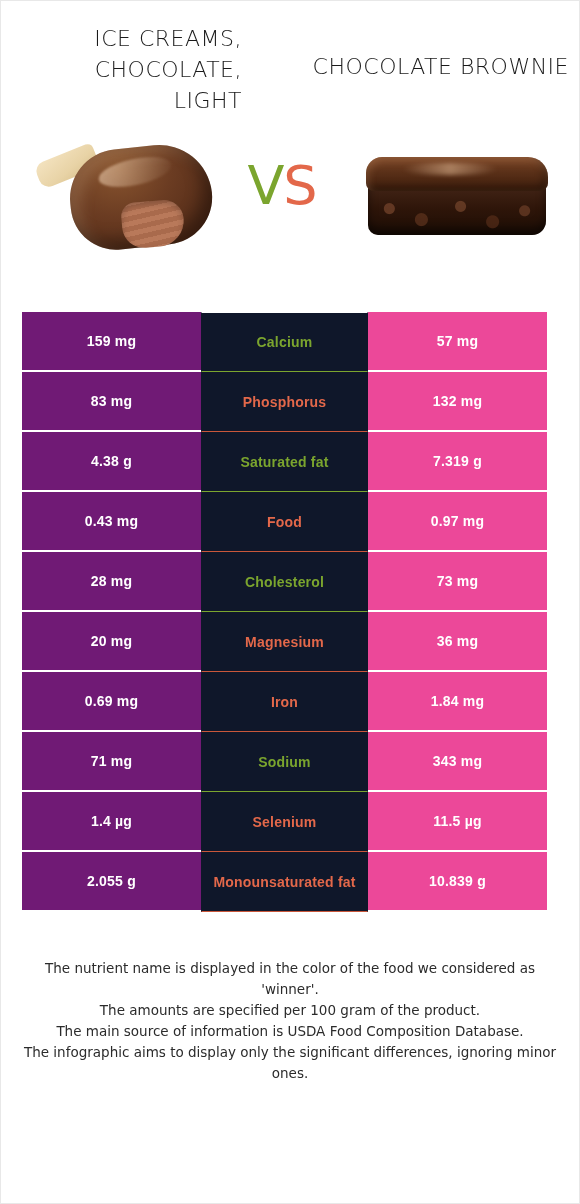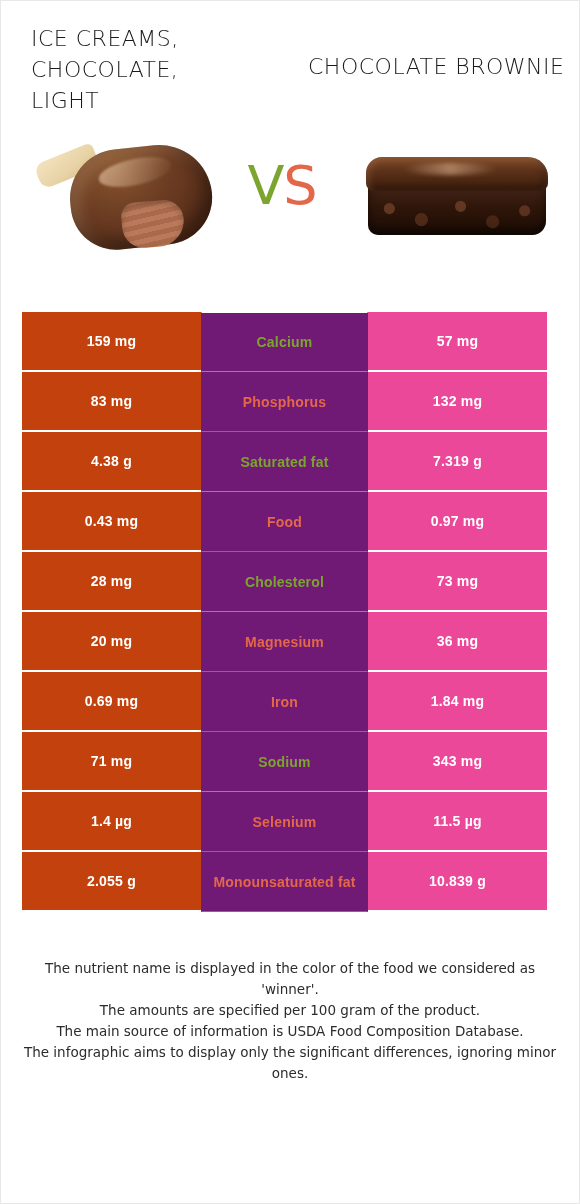--- a/index.html
+++ b/index.html
@@ -19,21 +19,21 @@
   }
 
   
   .titles {
     display: flex;
     padding: 22px 0 0 0;
   }
   .title-col {
     width: 50%;
     box-sizing: border-box;
-    text-align: left;
+    text-align: right;
     font-size: 22px;
     line-height: 31px;
     letter-spacing: 0.5px;
     font-weight: 300;
     text-transform: uppercase;
     color: #1a1a1a;
     font-family: "DejaVu Sans", sans-serif;
     font-stretch: condensed;
   }
   .title-left { padding: 0 48px 0 30px; }
@@ -158,25 +158,25 @@
     box-sizing: border-box;
   }
   .cell-left, .cell-right {
     width: 179px;
     color: #ffffff;
     font-size: 14px;
     font-weight: bold;
     letter-spacing: .2px;
     border-bottom: 2px solid #ffffff;
   }
-  .cell-left  { background: #c2410c; }
+  .cell-left  { background: #701a75; }
   .cell-right { background: #ec4899; }
   .cell-mid {
     width: 167px;
-    background: #701a75;
+    background: #0f172a;
     font-size: 14px;
     font-weight: bold;
     letter-spacing: .2px;
     border-left: 1px solid transparent;
     border-right: 1px solid transparent;
   }
   .row:first-child .cell-mid { border-top: 1px solid #ffffff; }
   .win-green .cell-mid { color: #7BA52E; border-bottom: 1px solid #7BA52E; }
   .win-orange .cell-mid { color: #E3684A; border-bottom: 1px solid #C9573A; }
 

